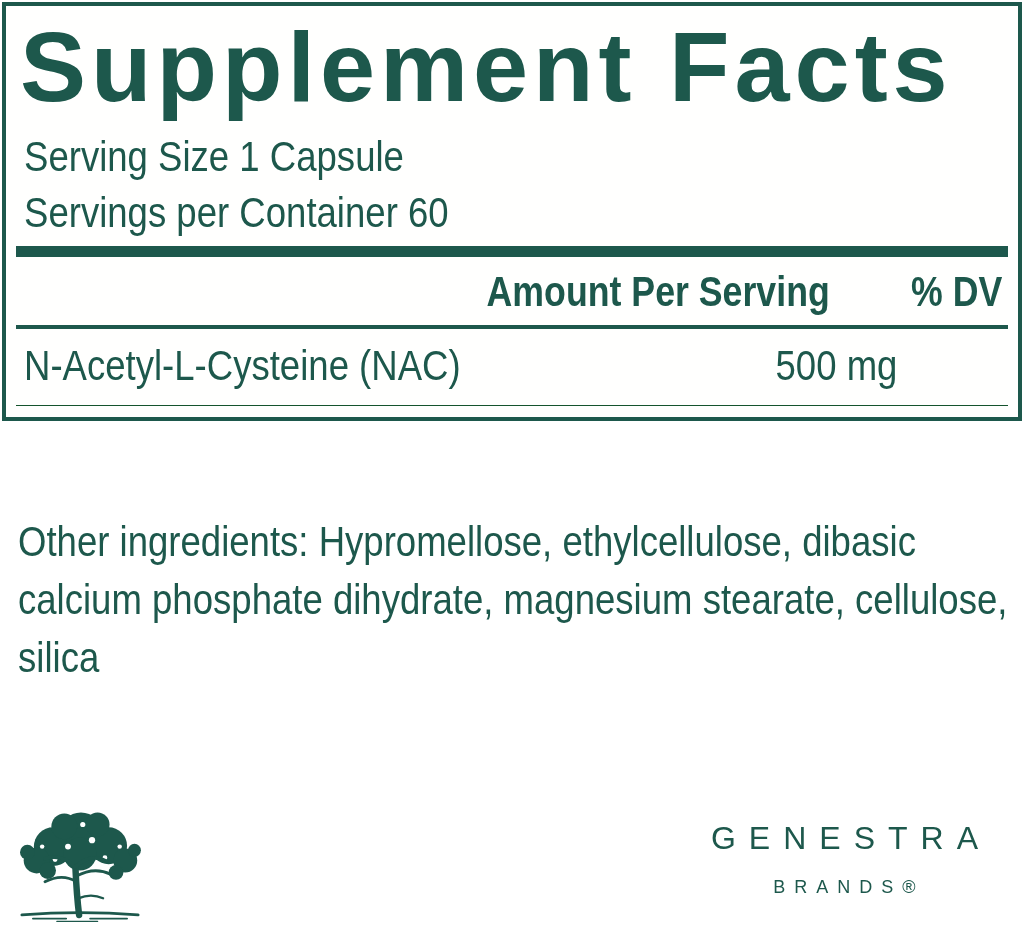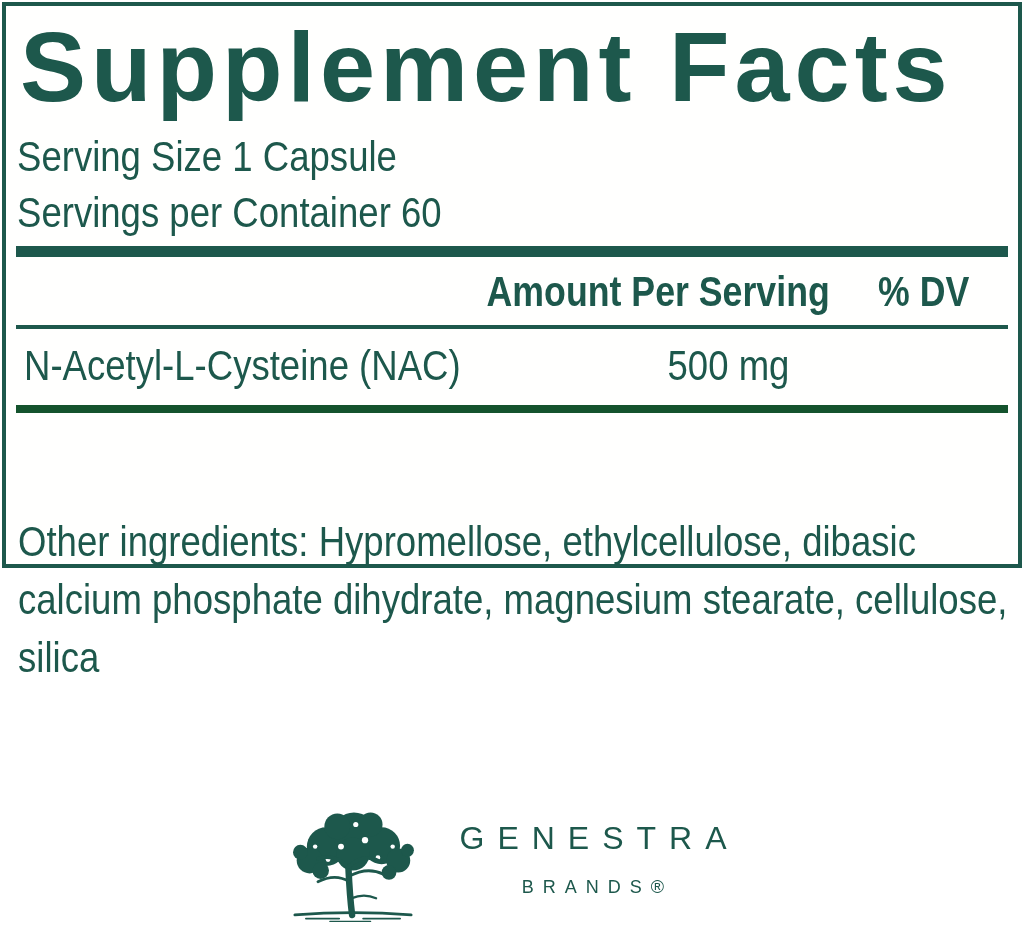--- a/index.html
+++ b/index.html
@@ -9,21 +9,21 @@
     position: relative;
     overflow: hidden;
     font-family: "Liberation Sans", sans-serif;
     color: #1d584c;
   }
 
   
   .facts-box {
     position: absolute;
     left: 2px; top: 2px;
-    width: 1020px; height: 566px;
+    width: 1020px; height: 419px;
     border: 4px solid #1d584c;
     background: #fffffe;
     padding: 0 10px;
   }
   .panel-title {
     margin: 10px 0 0 4px;
     font-size: 99px;
     line-height: 102px;
     font-weight: bold;
     letter-spacing: 5px;
@@ -31,21 +31,21 @@
   }
   
   .cond {
     display: inline-block;
     transform: scaleX(0.85);
     transform-origin: 0 50%;
     white-space: nowrap;
   }
   .cond-r { transform-origin: 100% 50%; }
   .serving-block {
-    margin: 10px 0 0 1px;
+    margin: 10px 0 0 8px;
     font-size: 43px;
     line-height: 56px;
   }
   .serving-block div { display: block; }
   .thick-bar {
     margin-top: 6px;
     height: 11px;
     background: #1d584c;
   }
   .facts-header-row {
@@ -54,27 +54,27 @@
     padding: 13px 0 11px 0;
     border-bottom: 4px solid #1d584c;
     font-size: 42px;
     line-height: 44px;
     font-weight: bold;
   }
   .facts-row {
     display: flex;
     align-items: baseline;
     padding: 13px 0 17px 0;
-    border-bottom: 8px solid #14532d;
+    border-bottom: 1px solid #14532d;
     font-size: 43px;
     line-height: 46px;
   }
   .col-name { flex: 1 1 auto; padding-left: 8px; text-align: left; }
-  .col-amount { flex: 0 0 360px; text-align: center; }
-  .col-dv { flex: 0 0 178px; text-align: center; padding-right: 6px; }
+  .col-amount { flex: 0 0 360px; text-align: right; }
+  .col-dv { flex: 0 0 178px; text-align: right; padding-right: 6px; }
   .col-dv-ast { flex: 0 0 178px; text-align: right; padding-right: 32px; }
   .footnote {
     margin: 15px 0 0 4px;
     font-size: 41px;
     line-height: 46px;
   }
 
   
   .other-ingredients {
     position: absolute;
@@ -83,24 +83,24 @@
     font-size: 43px;
     line-height: 58px;
     white-space: pre-line;
     transform: scaleX(0.85);
     transform-origin: 0 0;
   }
 
   
   .brand-logo {
     position: absolute;
-    left: 12px; top: 806px;
+    left: 1px; top: 806px;
     width: 990px;
     display: flex;
-    justify-content: center;
+    justify-content: space-between;
     align-items: center;
   }
   .tree-icon { width: 158px; height: 120px; flex: 0 0 auto; }
   .brand-text {
     display: flex;
     flex-direction: column;
     align-items: center;
     margin-left: 14px;
     margin-top: -14px;
   }

